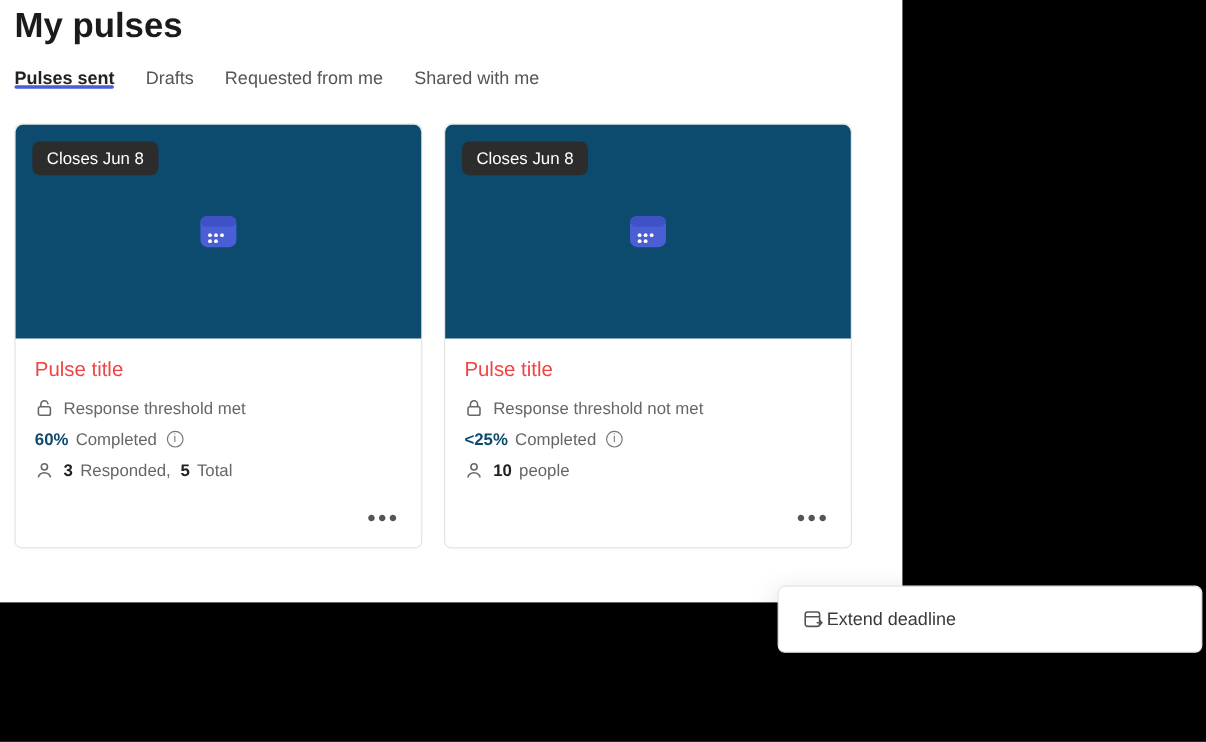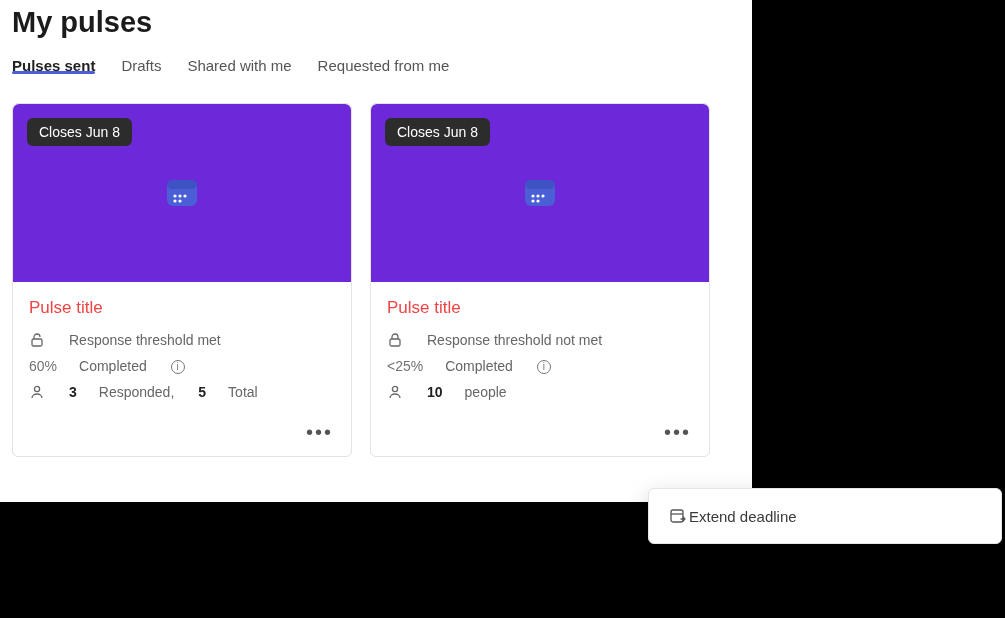--- a/index.html
+++ b/index.html
@@ -54,21 +54,21 @@
   }
   .card {
     width: 340px;
     border: 1px solid #e3e3e3;
     border-radius: 6px;
     overflow: visible;
     background: #fff;
     position: relative;
   }
   .card-top {
-    background: #6d28d9;
+    background: #0c4a6e;
     height: 178px;
     position: relative;
     border-radius: 6px 6px 0 0;
   }
   .badge {
     position: absolute;
     top: 14px;
     left: 14px;
     background: #2c2c2c;
     color: #fff;
@@ -86,27 +86,27 @@
     padding: 16px 16px 10px 16px;
   }
   .card-title {
     font-size: 17px;
     font-weight: 400;
     color: #ef4444;
     margin-bottom: 14px;
   }
   .meta-row {
     display: flex;
-    align-items: flex-end;
-    gap: 24px;
+    align-items: center;
+    gap: 8px;
     font-size: 14px;
     color: #666;
     margin-bottom: 10px;
   }
-  .meta-row .num { color: #737373; font-weight: 400; }
+  .meta-row .num { color: #0c4a6e; font-weight: 700; }
   .meta-row .strong-num { color: #222; font-weight: 600; }
   .meta-row .tight { margin-left: -2px; }
   .info-circle {
     width: 14px; height: 14px;
     border: 1.3px solid #777;
     border-radius: 50%;
     display: inline-flex;
     align-items: center;
     justify-content: center;
     font-size: 10px;
@@ -152,22 +152,22 @@
 </head>
 <body>
 
 <div class="app-surface">
 
   <h1 class="page-title">My pulses</h1>
 
   <div class="tabs">
     <div class="tab active">Pulses sent</div>
     <div class="tab">Drafts</div>
+    <div class="tab">Requested from me</div>
     <div class="tab">Shared with me</div>
-    <div class="tab">Requested from me</div>
   </div>
 
   <div class="cards">
 
     <div class="card">
       <div class="card-top">
         <div class="badge">Closes Jun 8</div>
         <div class="card-icon">
           <svg width="34" height="34" viewBox="0 0 34 34">
             <rect x="2" y="4" width="30" height="26" rx="6" fill="#4a5fd6"></rect>

